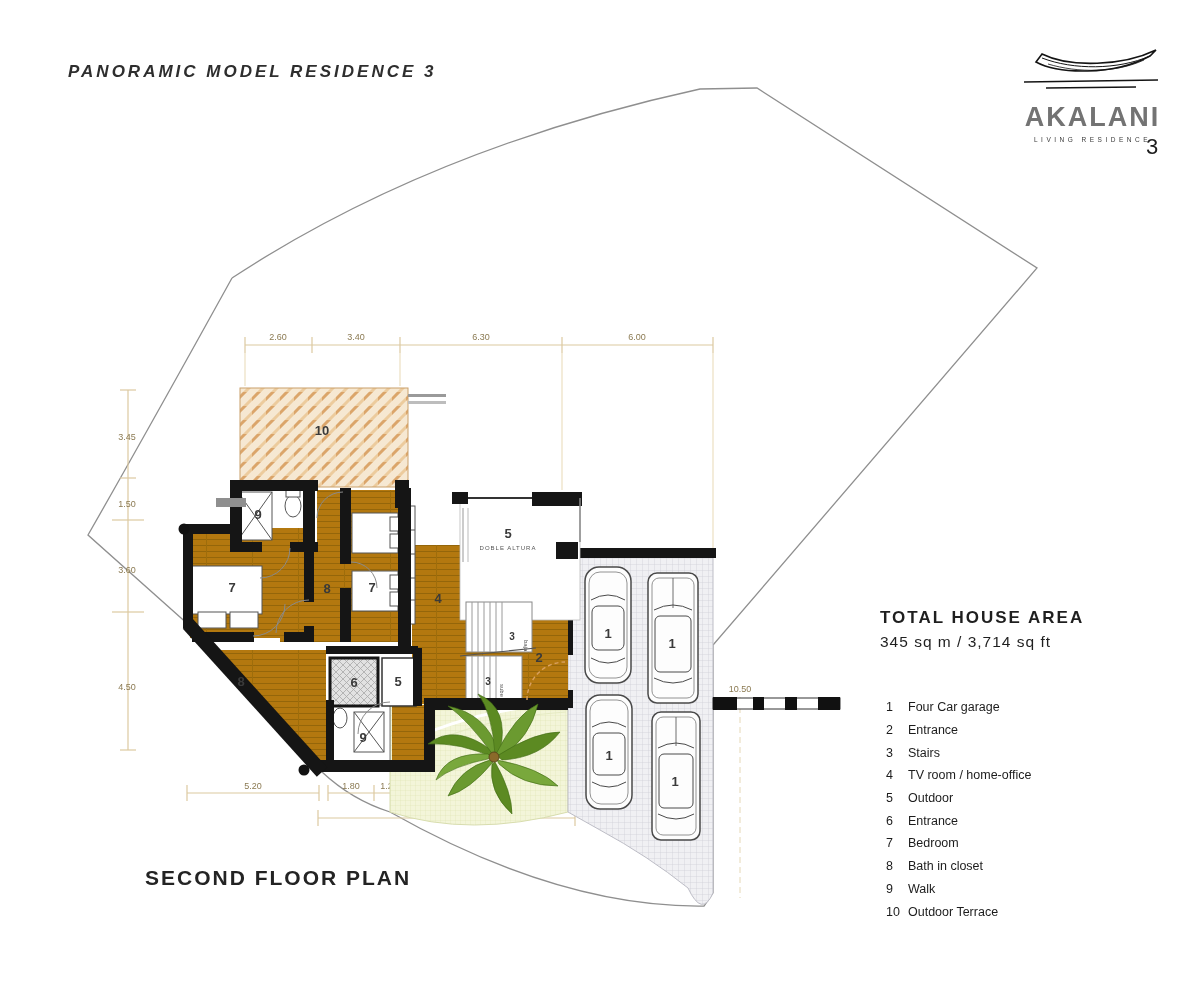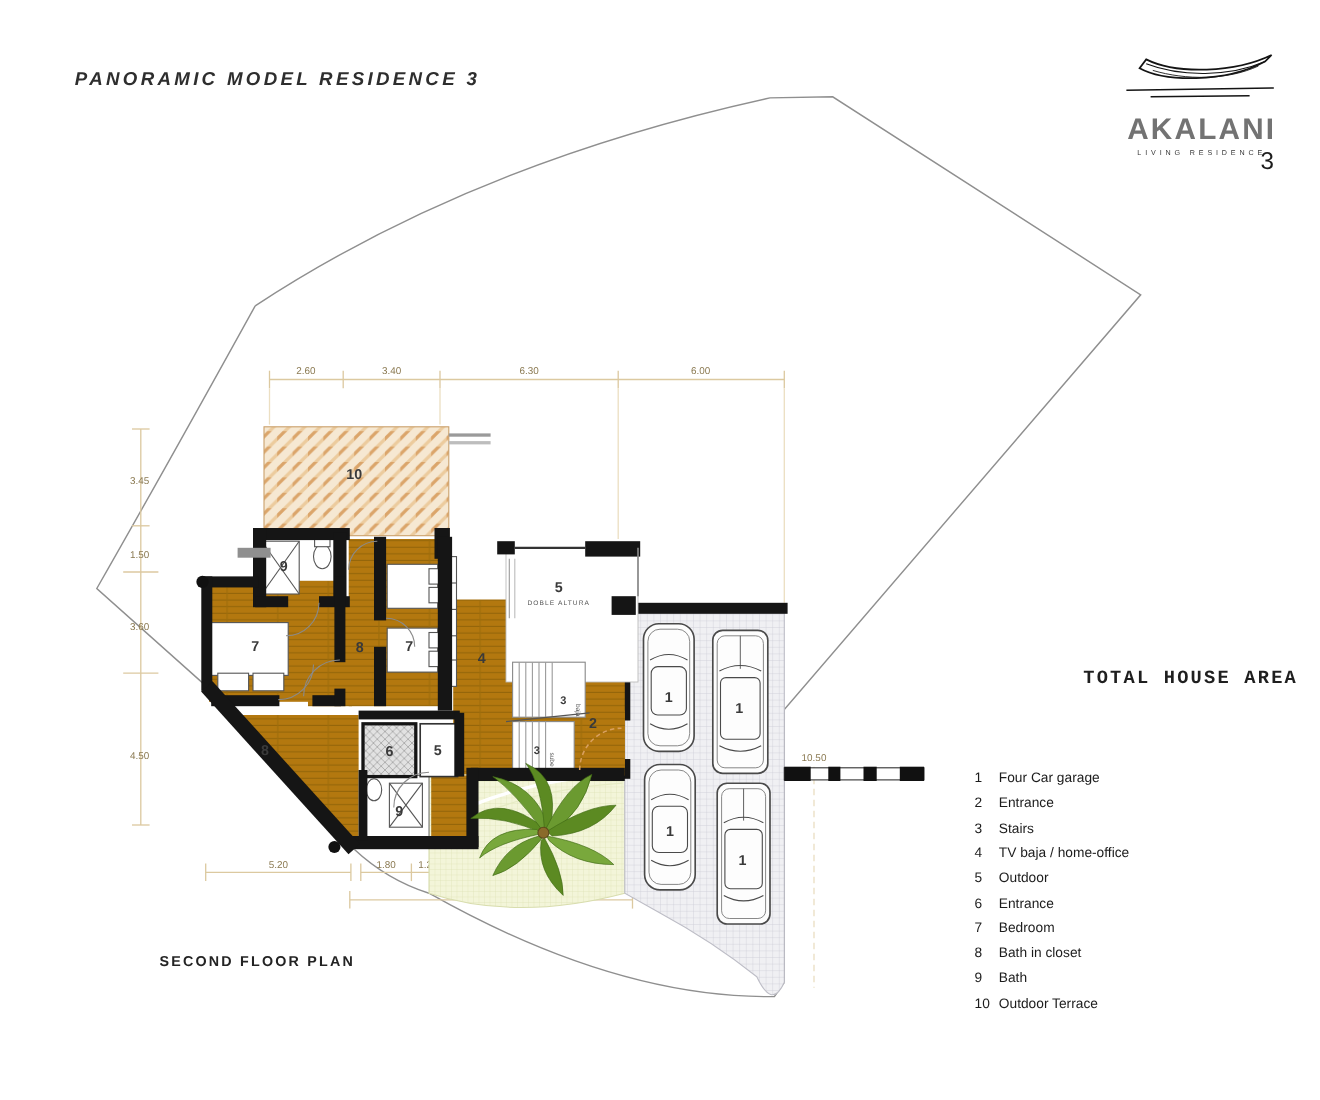--- a/index.html
+++ b/index.html
@@ -5,27 +5,27 @@
   html,body{margin:0;padding:0;}
   body{
     width:1200px;height:1000px;position:relative;background:#ffffff;
     font-family:"Liberation Sans",sans-serif;color:#2b2b2b;overflow:hidden;
   }
   .abs{position:absolute;}
   #page-title{
     left:68px;top:62px;font-size:17px;font-weight:600;letter-spacing:3px;color:#2e2e2e;font-style:italic;
   }
   #plan-name{
-    left:145px;top:866px;font-size:13px;font-weight:600;letter-spacing:2px;color:#232323;
+    left:145px;top:866px;font-size:21px;font-weight:600;letter-spacing:2px;color:#232323;
   }
   #logo{left:1000px;top:40px;width:185px;text-align:center;}
   #logo .brand{font-size:27px;font-weight:800;letter-spacing:2px;color:#737373;margin-top:0;}
   #logo .tagline{font-size:6.5px;letter-spacing:3.5px;color:#3a3a3a;margin-top:3px;}
   #sheet-number{left:1146px;top:134px;font-size:22px;color:#1d1d1d;}
-  #summary{left:880px;top:608px;width:300px;text-align:right;font-family:Liberation Mono, monospace;}
+  #summary{left:880px;top:608px;width:300px;text-align:left;}
   #summary .t1{font-size:17px;font-weight:600;letter-spacing:2px;color:#1f1f1f;}
   #summary .t2{font-size:15.5px;color:#1f1f1f;margin-top:5px;letter-spacing:1px;}
   #legend{left:886px;top:696px;}
   .legend-row{display:flex;font-size:12.5px;color:#1c1c1c;height:22.7px;align-items:center;}
   .legend-row .n{width:22px;flex:0 0 22px;}
   svg text{font-family:"Liberation Sans",sans-serif;}
   .room-num{font-size:13px;fill:#3a3a3a;font-weight:bold;}
   .room-num-sm{font-size:10px;fill:#3a3a3a;font-weight:bold;}
   .dim-txt{font-size:9px;fill:#8b7a52;}
   .tiny{font-size:6px;fill:#555;letter-spacing:1px;}
@@ -48,58 +48,59 @@
       <line x1="28" y1="48" x2="118" y2="47"></line>
     </g>
   </svg>
   <div class="brand">AKALANI</div>
   <div class="tagline">LIVING RESIDENCE</div>
 </div>
 <div class="abs" id="sheet-number">3</div>
 
 <div class="abs" id="summary">
   <div class="t1">TOTAL  HOUSE  AREA</div>
+  <div class="t2">345 sq m  /  3,714 sq ft</div>
 </div>
 
 <div class="abs" id="legend">
   <div class="legend-row">
       <span class="n">1</span>
       <span>Four Car garage</span>
     </div>
   <div class="legend-row">
       <span class="n">2</span>
       <span>Entrance</span>
     </div>
   <div class="legend-row">
       <span class="n">3</span>
       <span>Stairs</span>
     </div>
   <div class="legend-row">
       <span class="n">4</span>
-      <span>TV baja / home-office</span>
+      <span>TV room / home-office</span>
     </div>
   <div class="legend-row">
       <span class="n">5</span>
       <span>Outdoor</span>
     </div>
   <div class="legend-row">
       <span class="n">6</span>
       <span>Entrance</span>
     </div>
   <div class="legend-row">
       <span class="n">7</span>
       <span>Bedroom</span>
     </div>
   <div class="legend-row">
       <span class="n">8</span>
       <span>Bath in closet</span>
     </div>
   <div class="legend-row">
       <span class="n">9</span>
-      <span>Bath</span>
+      <span>Walk</span>
     </div>
   <div class="legend-row">
       <span class="n">10</span>
       <span>Outdoor Terrace</span>
     </div>
 </div>
 
 <div class="abs" id="plan-name">SECOND FLOOR  PLAN</div>
 
 <svg class="abs" style="left:0;top:0;" width="1200" height="1000" viewBox="0 0 1200 1000">

